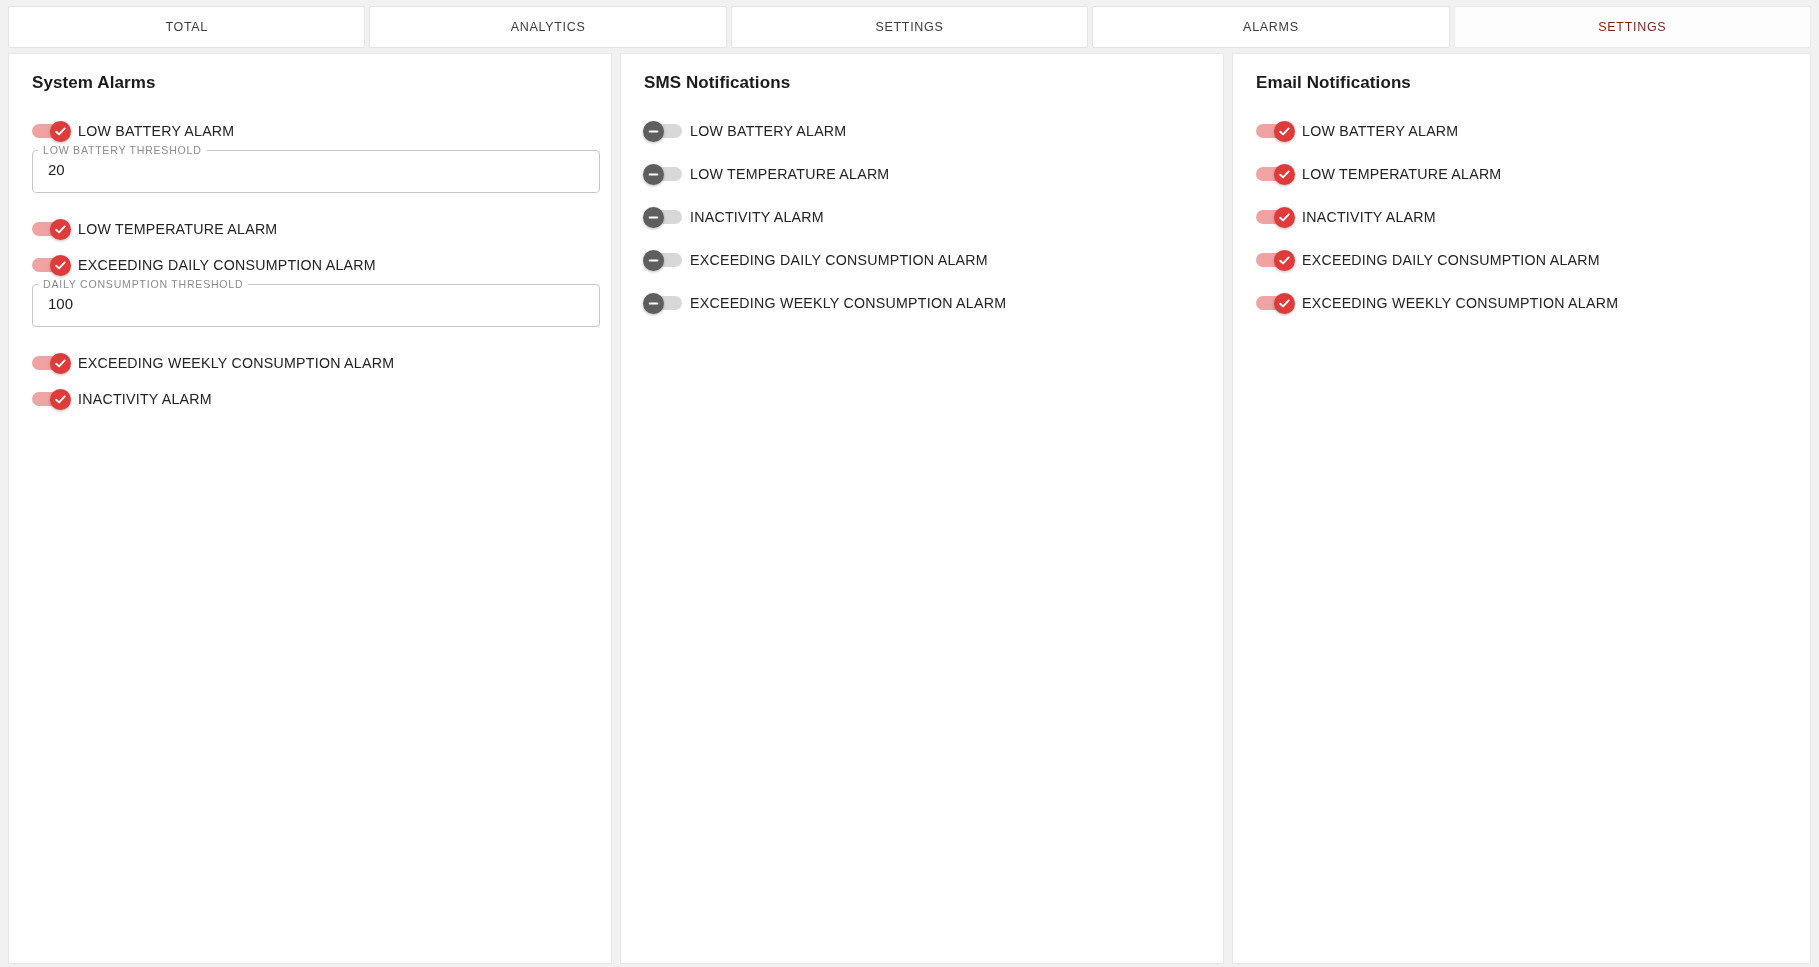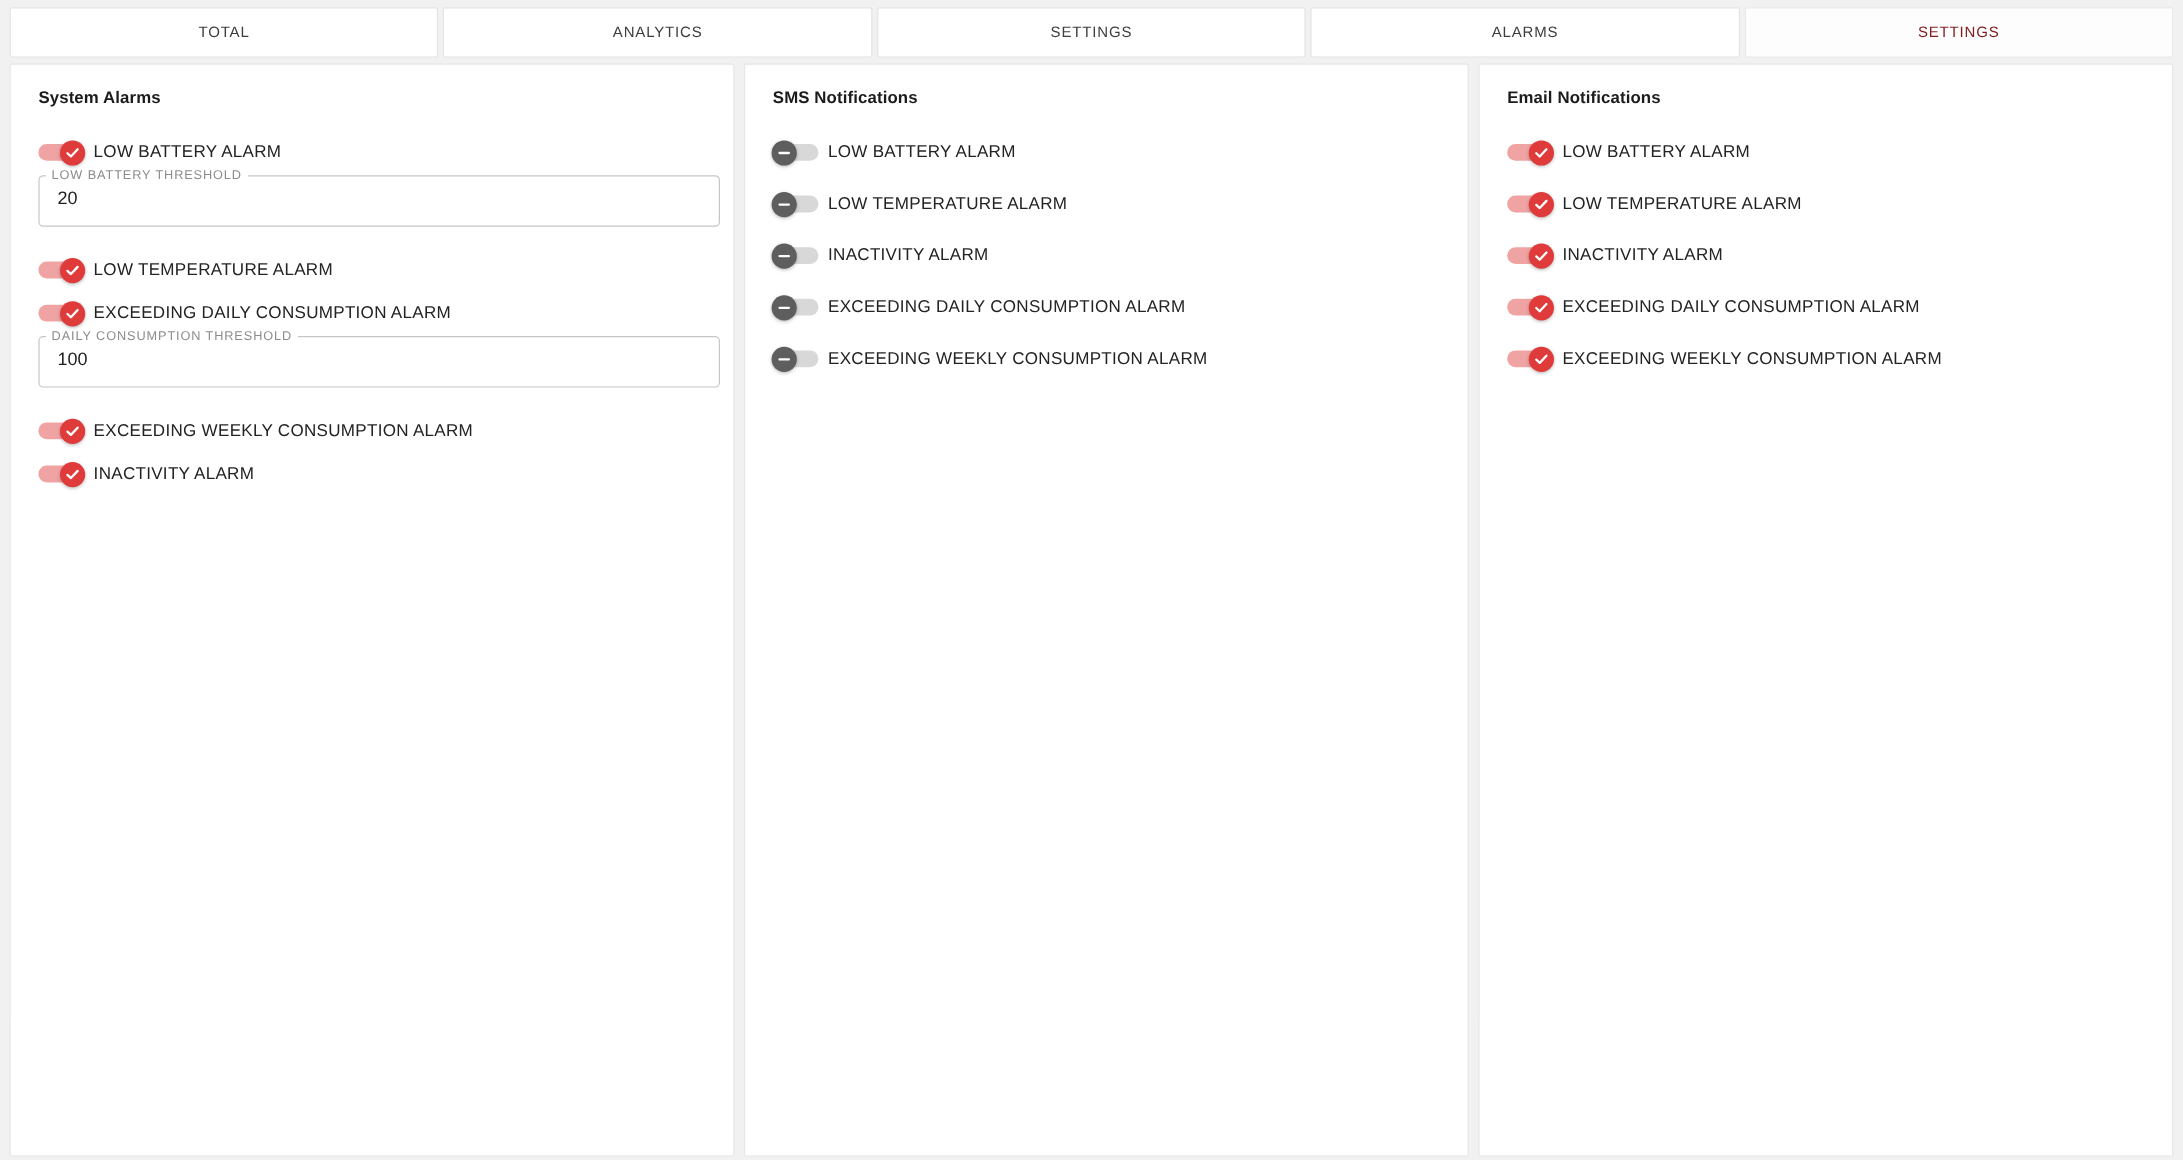--- a/index.html
+++ b/index.html
@@ -51,21 +51,21 @@
     border: 1px solid #e6e6e6;
     border-radius: 2px;
     padding: 16px 20px 20px 20px;
     overflow: hidden;
   }
   .panel.left   { width: 604px; }
   .panel.middle { width: 604px; }
   .panel.right  { flex: 1 1 auto; }
 
   .panel-title {
-    font-size: 14px;
+    font-size: 17px;
     font-weight: bold;
     color: #1b1b1b;
     margin: 3px 0 16px 3px;
     letter-spacing: 0.1px;
   }
 
   
   .switch-row {
     display: flex;
     align-items: flex-end;

